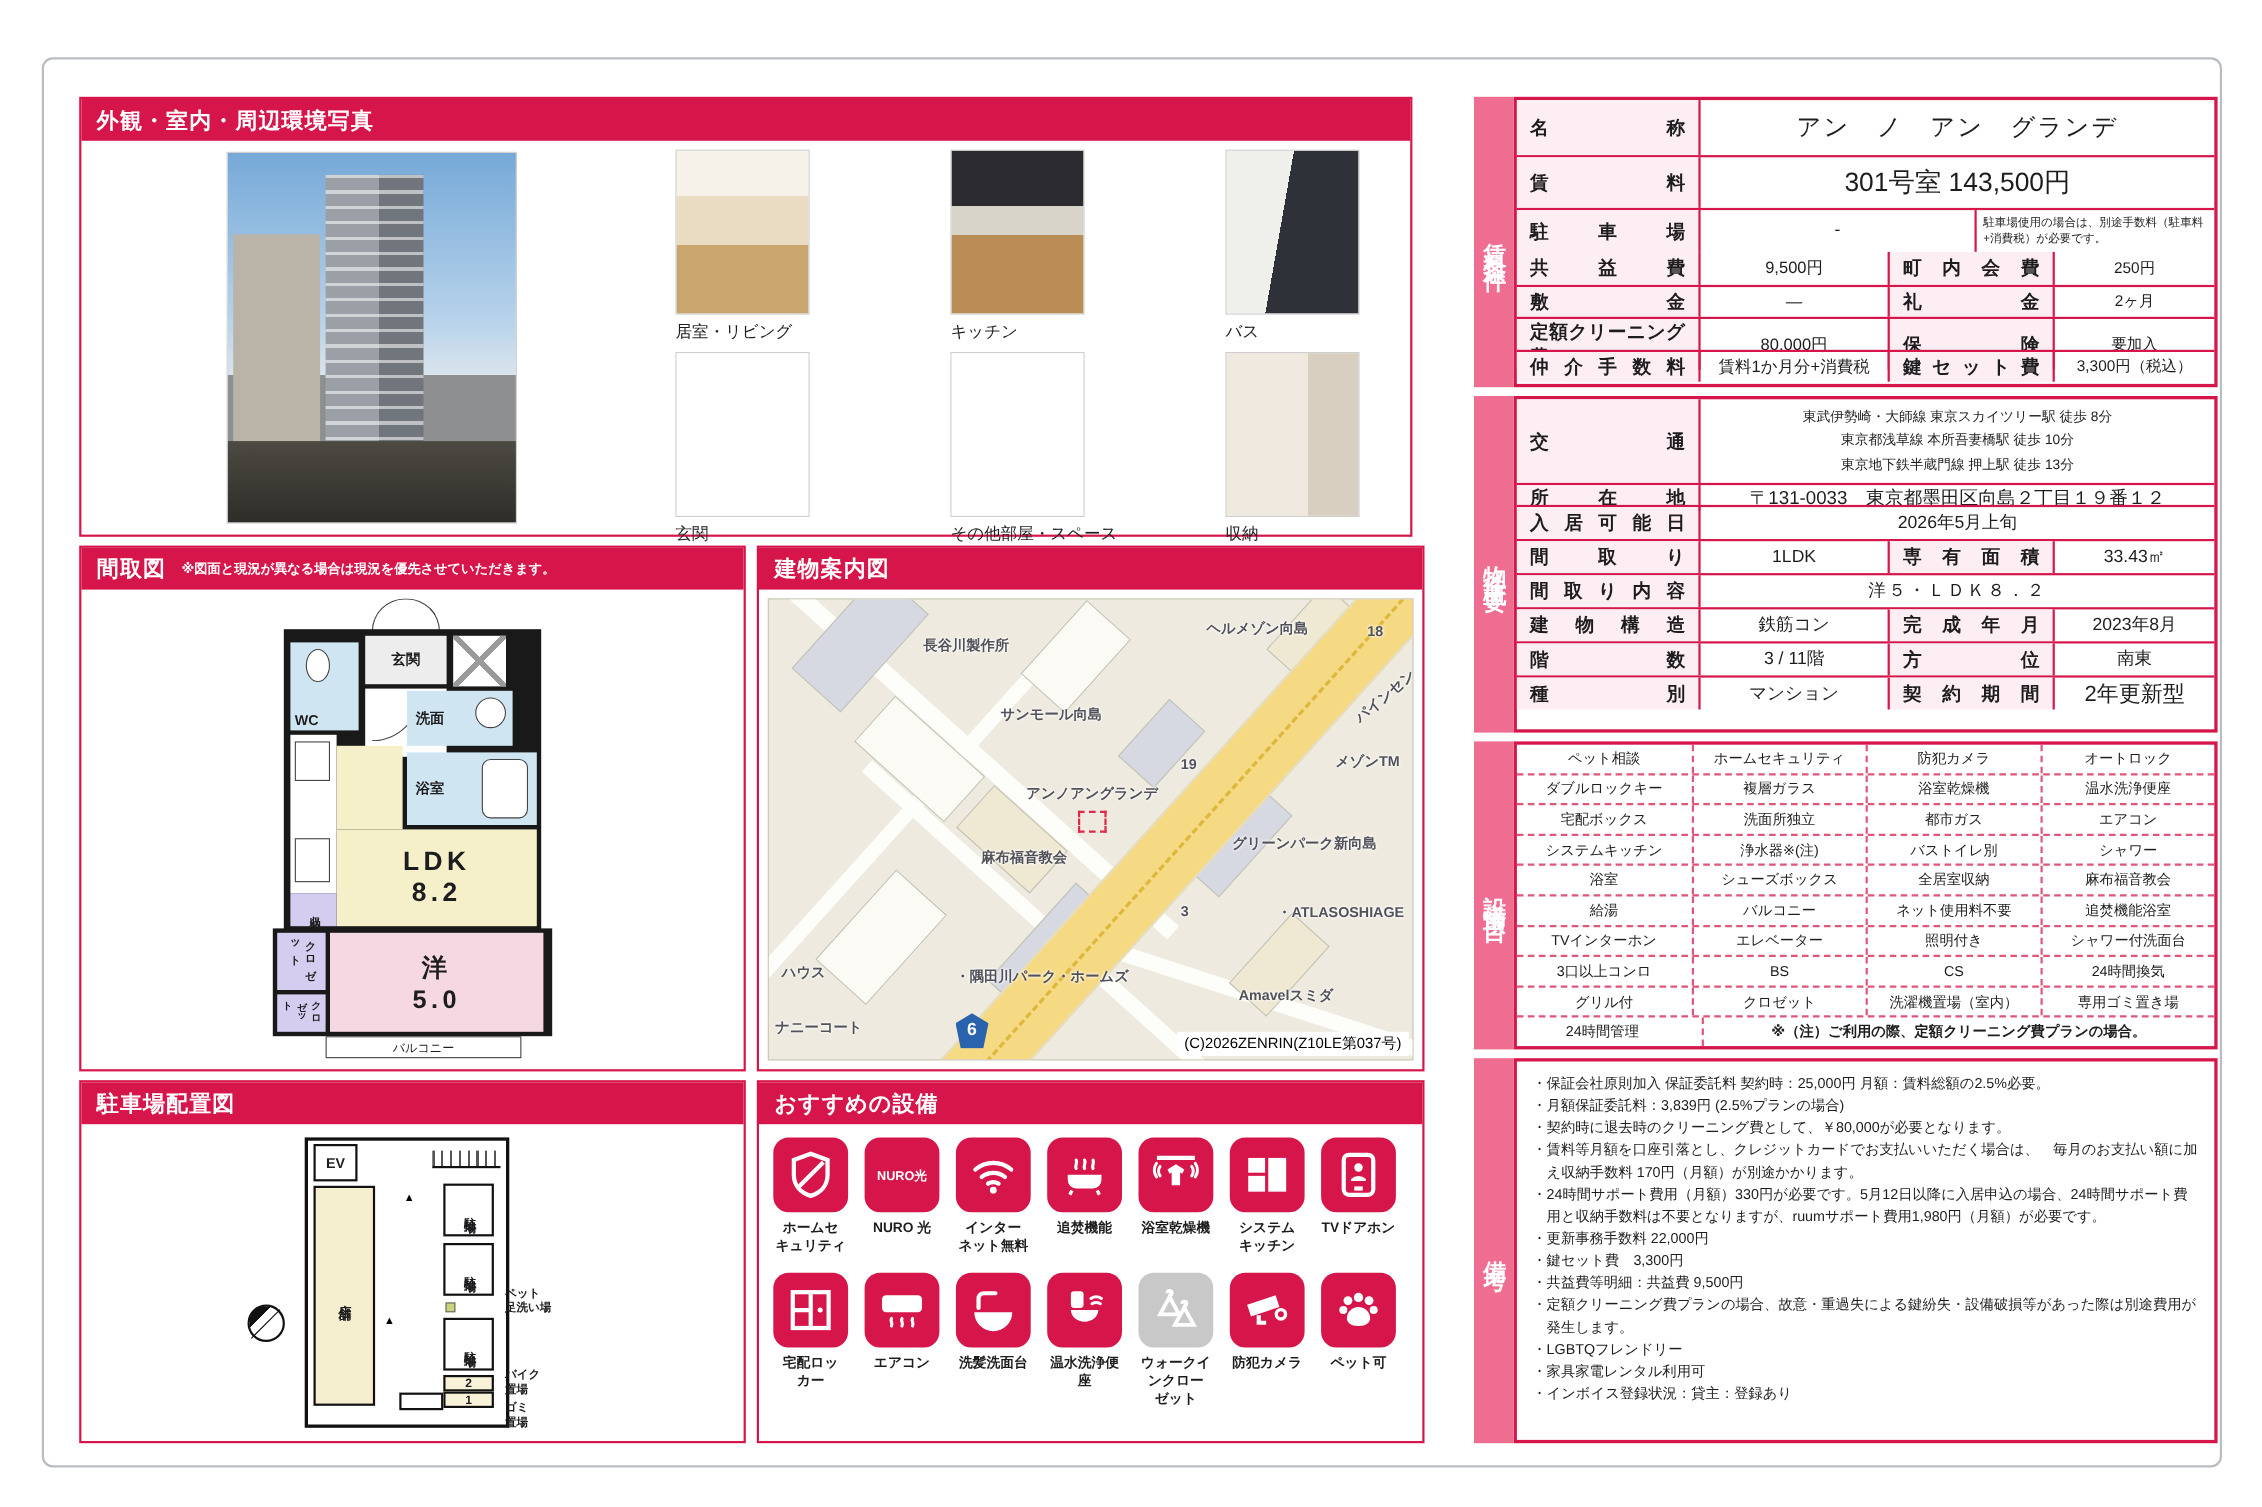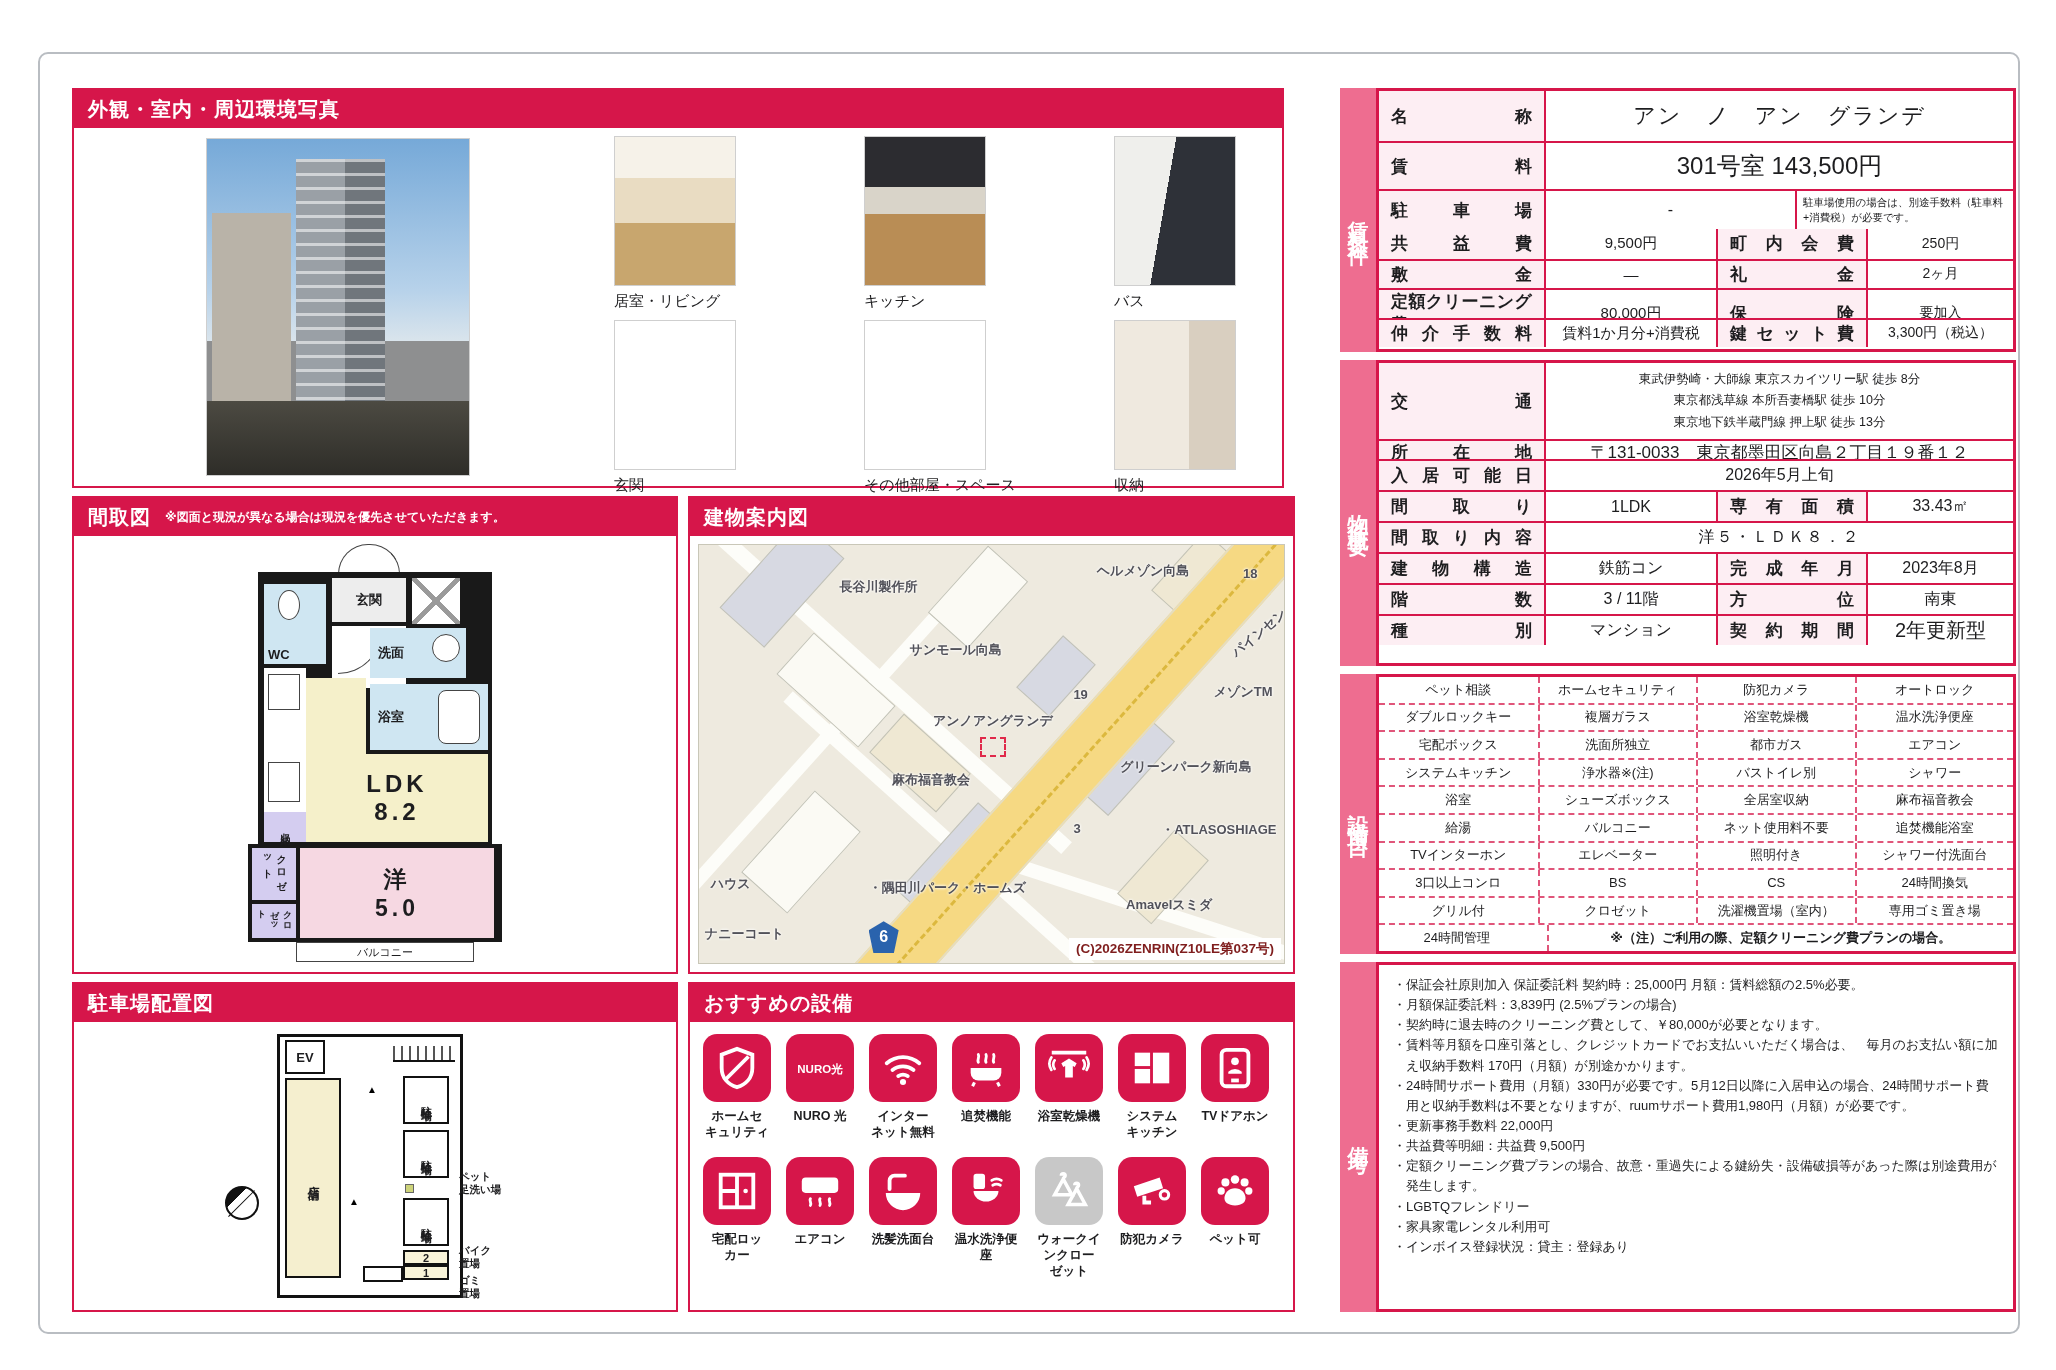--- a/index.html
+++ b/index.html
@@ -50,21 +50,21 @@
   #mapsec{left:688px;top:496px;width:607px;height:478px;}
   .map{position:absolute;left:8px;top:46px;right:8px;bottom:8px;background:#eeeadf;overflow:hidden;border:1px solid #c9c7b8;}
   .road{position:absolute;background:#f6d983;border:2px solid #e6ddbe;}
   .road:after{content:"";position:absolute;left:0;right:0;top:50%;border-top:3px dashed #dcb83e;}
   .st{position:absolute;background:#fdfdf9;}
   .mb{position:absolute;background:#d7d9e2;border:1px solid #c2c2b6;transform:rotate(-48deg);}
   .mb.w{background:#fbfaf4}.mb.c{background:#efe8d3}.mb.p{transform:rotate(42deg)}
   .map-label{position:absolute;font-size:13px;color:#52525a;white-space:nowrap;font-weight:bold;text-shadow:0 0 3px #fff,0 0 3px #fff;}
   .marker{position:absolute;width:26px;height:20px;border:2.5px dashed #e0294a;}
   .badge{position:absolute;width:30px;height:32px;background:#2a63ad;color:#fff;display:flex;align-items:center;justify-content:center;font-weight:bold;font-size:16px;clip-path:polygon(50% 0,100% 28%,84% 100%,16% 100%,0 28%);}
-  .map-copy{position:absolute;right:3px;bottom:3px;background:#fff;padding:2px 7px;font-size:13.5px;font-weight:bold;color:#7f1d1d;}
+  .map-copy{position:absolute;right:3px;bottom:3px;background:#fff;padding:2px 7px;font-size:13.5px;font-weight:normal;color:#000000;}
 
   
   #parking{left:72px;top:982px;width:606px;height:330px;}
   .pk{position:relative;width:320px;height:276px;margin:6px auto 0;}
   .pbox{position:absolute;border:2px solid #111;background:#fff;display:flex;align-items:center;justify-content:center;font-weight:bold;}
   .pk-label{position:absolute;font-size:10.5px;font-weight:bold;white-space:pre-line;line-height:1.25;}
   .tri{position:absolute;font-size:10px;color:#000;}
   .compass{position:absolute;width:34px;height:34px;border:2.5px solid #111;border-radius:50%;background:linear-gradient(135deg,#111 0 32%,transparent 32%);}
   .compass:before{content:"";position:absolute;left:-12%;top:50%;width:124%;height:0;border-top:1.5px solid #111;transform:rotate(-45deg);}
 
@@ -692,20 +692,21 @@
   <div class="rblock" id="remarks">
     <div class="side">備考</div>
     <div class="rt rem" id="rem-lines">
 
     <div class="rem-line">・保証会社原則加入 保証委託料 契約時：25,000円 月額：賃料総額の2.5%必要。</div>
         <div class="rem-line">・月額保証委託料：3,839円 (2.5%プランの場合)</div>
         <div class="rem-line">・契約時に退去時のクリーニング費として、￥80,000が必要となります。</div>
         <div class="rem-line">・賃料等月額を口座引落とし、クレジットカードでお支払いいただく場合は、　毎月のお支払い額に加え収納手数料 170円（月額）が別途かかります。</div>
         <div class="rem-line">・24時間サポート費用（月額）330円が必要です。5月12日以降に入居申込の場合、24時間サポート費用と収納手数料は不要となりますが、ruumサポート費用1,980円（月額）が必要です。</div>
         <div class="rem-line">・更新事務手数料 22,000円</div>
+        <div class="rem-line">・鍵セット費　3,300円</div>
         <div class="rem-line">・共益費等明細：共益費 9,500円</div>
         <div class="rem-line">・定額クリーニング費プランの場合、故意・重過失による鍵紛失・設備破損等があった際は別途費用が発生します。</div>
         <div class="rem-line">・LGBTQフレンドリー</div>
         <div class="rem-line">・家具家電レンタル利用可</div>
         <div class="rem-line">・インボイス登録状況：貸主：登録あり</div>
       </div>
   </div>
 </div>
 
 </body></html>

